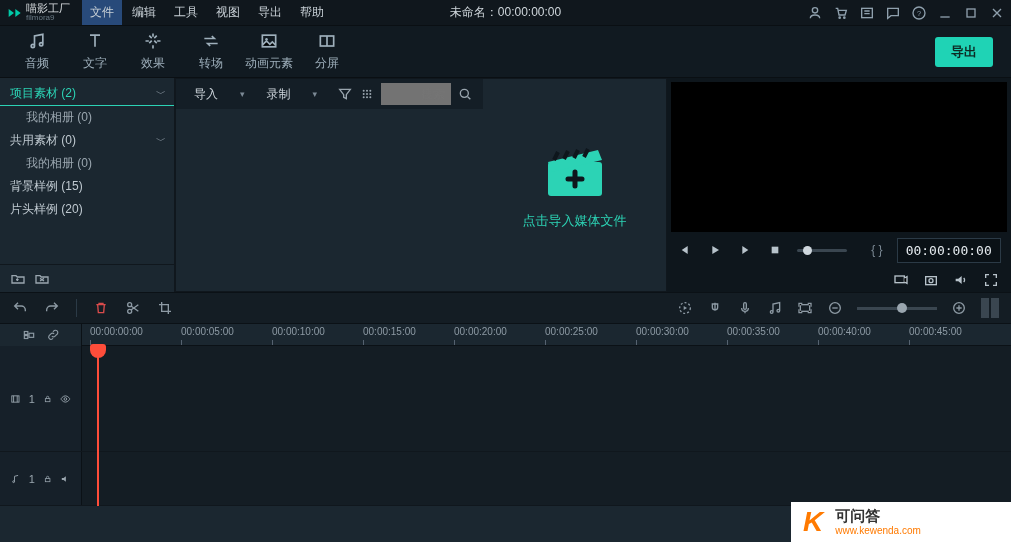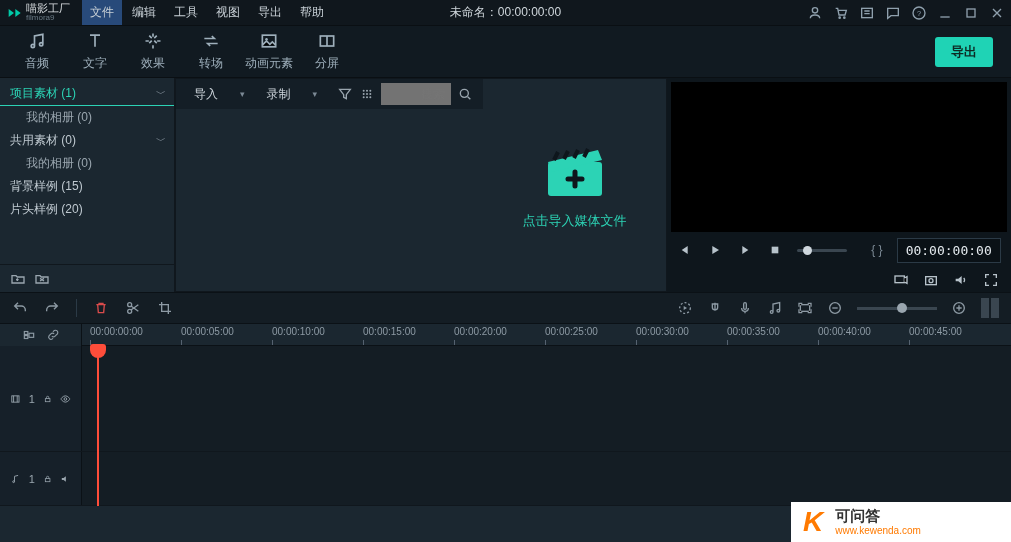--- a/index.html
+++ b/index.html
@@ -205,21 +205,21 @@
     <span>分屏</span>
   </div>
   <div class="export-btn">导出</div>
 </div>
 
 <div class="midrow">
 
   <div class="sidebar">
     <div class="treewrap">
       <div class="tnode sel">
-          <span>项目素材 (1)</span>
+          <span>项目素材 (2)</span>
           <span class="chev">﹀</span>
         </div>
       <div class="tnode child">
           <span>我的相册 (0)</span>
         </div>
       <div class="tnode">
           <span>共用素材 (0)</span>
           <span class="chev">﹀</span>
         </div>
       <div class="tnode child">

